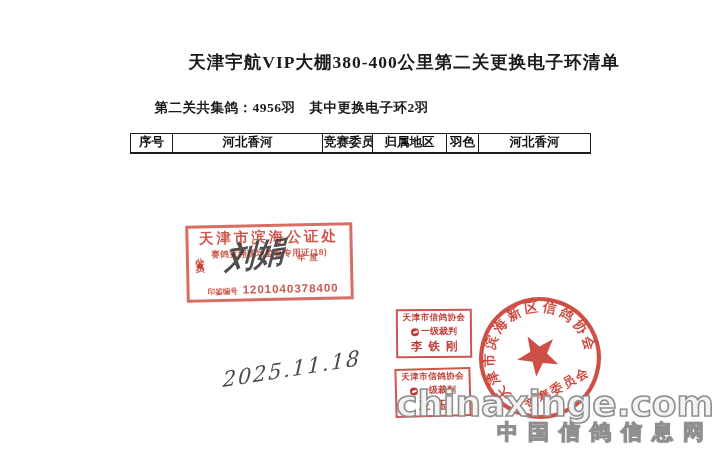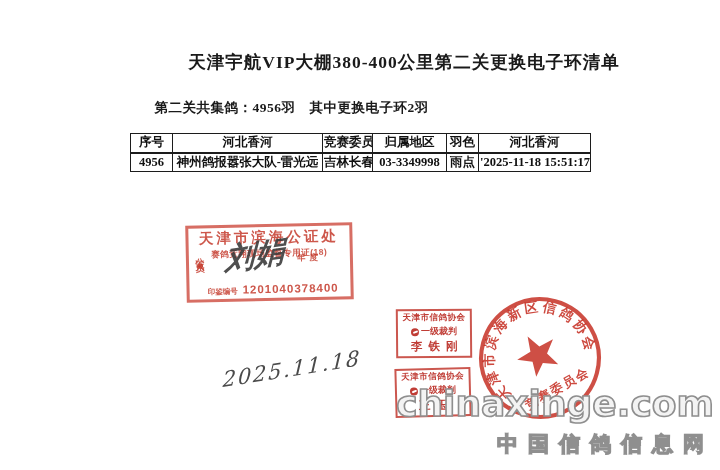--- a/index.html
+++ b/index.html
@@ -75,21 +75,21 @@
     font-family:"Liberation Serif", serif; }
 
   
   .watermark { position:absolute; right:6px; top:386px; text-align:right; z-index:50;
     pointer-events:none; }
   .wm-site { font-size:36px; font-weight:bold; letter-spacing:0px;
     color:rgba(255,255,255,0.82); -webkit-text-stroke:1.6px #8f8f8f;
     text-shadow:0 0 1px #bbb; font-family:"DejaVu Sans", sans-serif; line-height:1; }
   .wm-caption { font-size:21px; font-weight:bold; letter-spacing:10px;
     color:rgba(255,255,255,0.82); -webkit-text-stroke:1.3px #8f8f8f;
-    text-shadow:0 0 1px #bbb; margin-top:12px; line-height:1;
+    text-shadow:0 0 1px #bbb; margin-top:0; line-height:1;
     font-family:"DejaVu Sans", sans-serif; }
 </style>
 </head>
 <body>
 
 <div class="page">
 
   <div class="doc-title">天津宇航VIP大棚380-400公里第二关更换电子环清单</div>
   <div class="doc-subtitle">第二关共集鸽：4956羽　其中更换电子环2羽</div>
 
@@ -106,28 +106,20 @@
       <tr>
         <th>序号</th>
         <th>河北香河</th>
         <th>竞赛委员会</th>
         <th>归属地区</th>
         <th>羽色</th>
         <th>河北香河</th>
       </tr>
     </thead>
     <tbody>
-      <tr>
-        <td>4956</td>
-        <td>神州鸽报嚣张大队-雷光远</td>
-        <td>吉林长春</td>
-        <td>03-3349998</td>
-        <td>雨点</td>
-        <td>'2025-11-18 15:51:17</td>
-      </tr>
     </tbody>
   </table>
 
   <div class="notary-stamp">
     <div class="notary-line1">天津市滨海公证处</div>
     <div class="notary-line2">赛鸽竞翔现场监督专用证(18)</div>
     <div class="notary-year">年度</div>
     <div class="notary-side">公证人员</div>
     <div class="signature">刘娟</div>
     <div class="notary-serial">

